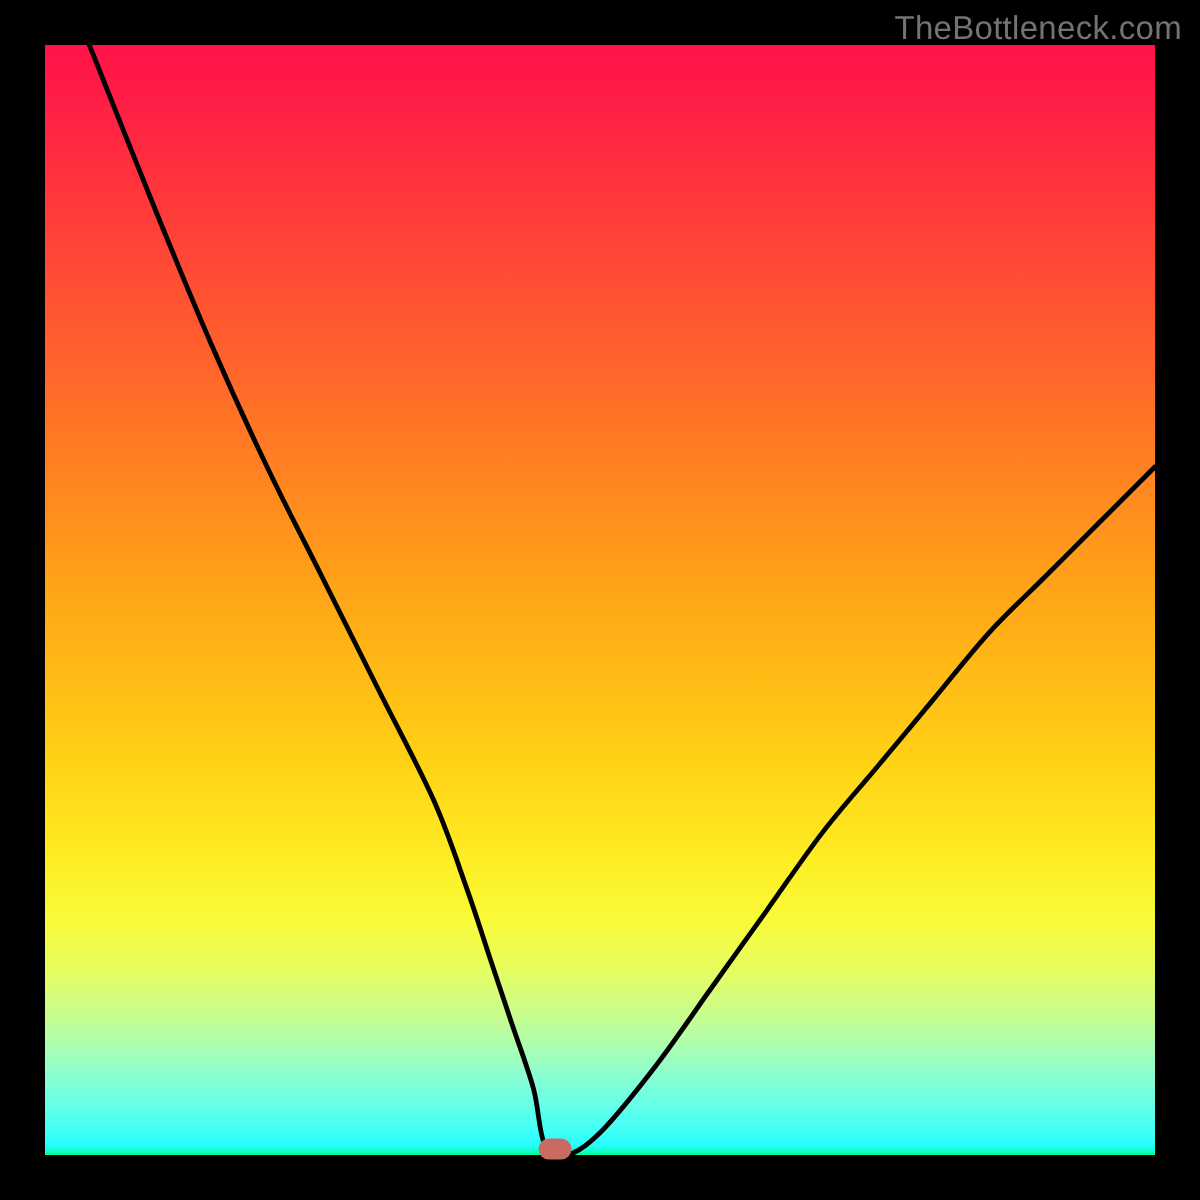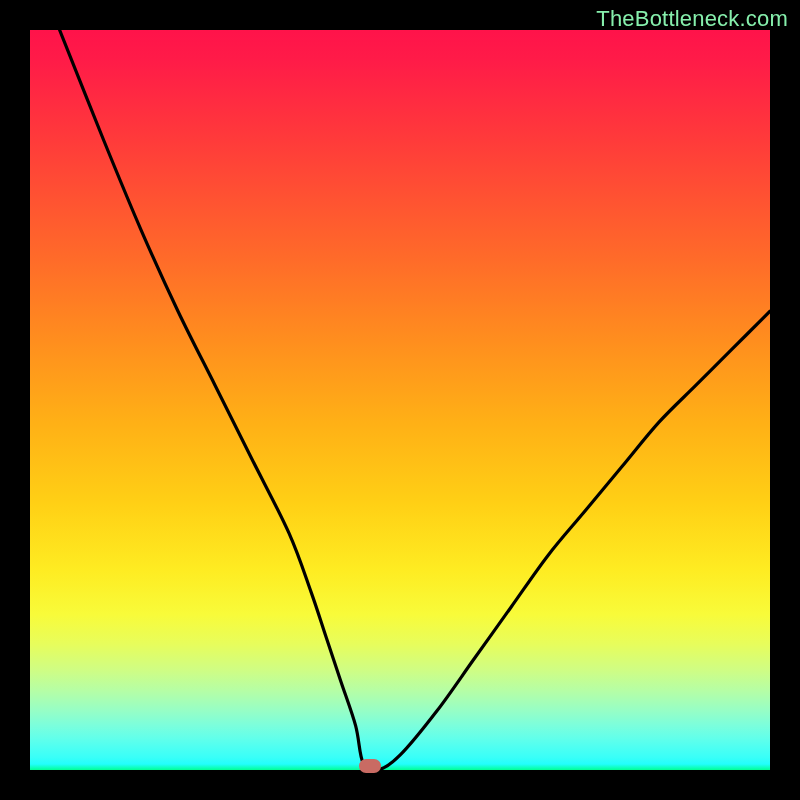--- a/index.html
+++ b/index.html
@@ -42,21 +42,21 @@
        #4dfff2 97%,
        #39fff8 98.3%,
        #23fefc 99.2%,
        #00ff94 100%
     );
   }
   .watermark {
     position: absolute;
     top: 6px;
     right: 12px;
-    color: #86efac;
+    color: #737373;
     font-size: 22px;
     font-weight: 500;
     letter-spacing: 0.2px;
   }
   svg.curve {
     position: absolute;
     left: 0;
     top: 0;
     width: 740px;
     height: 740px;

